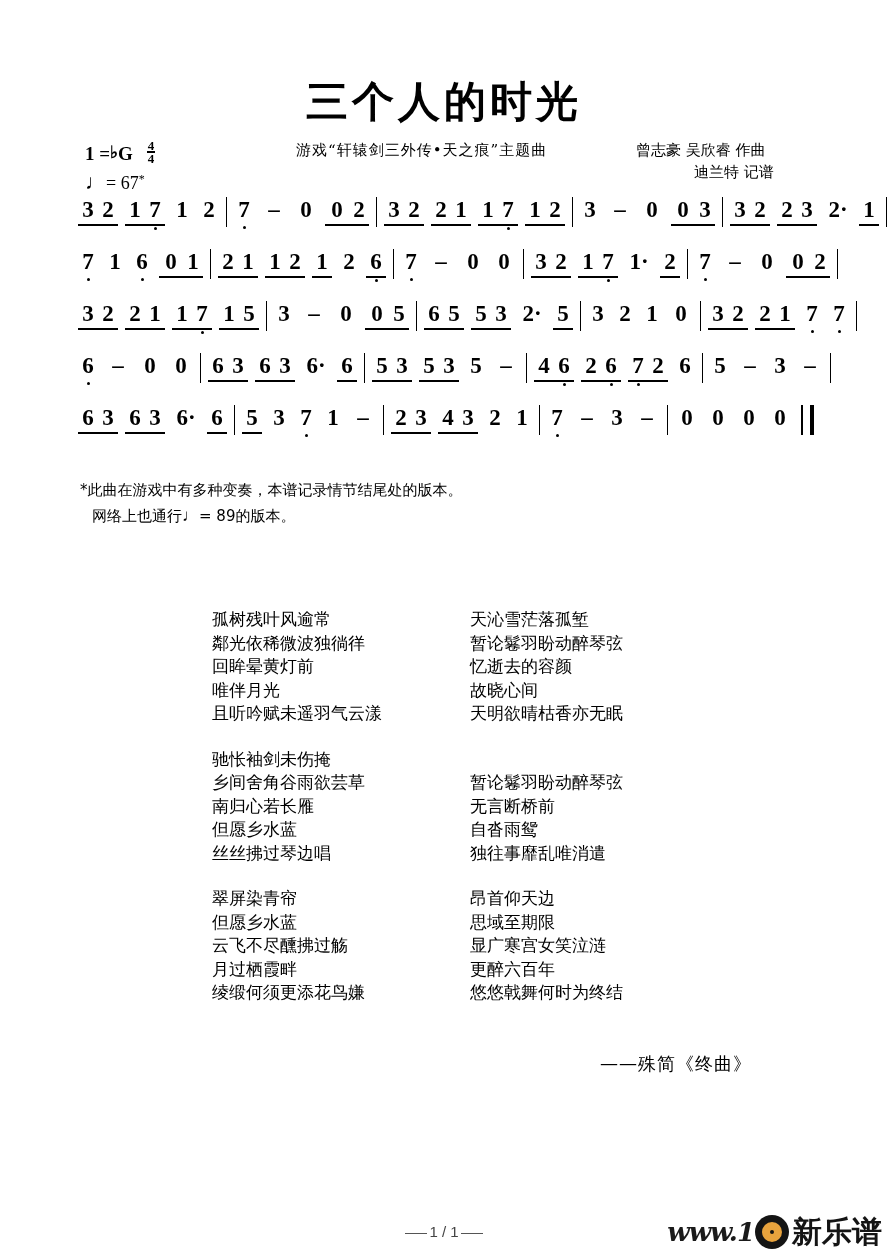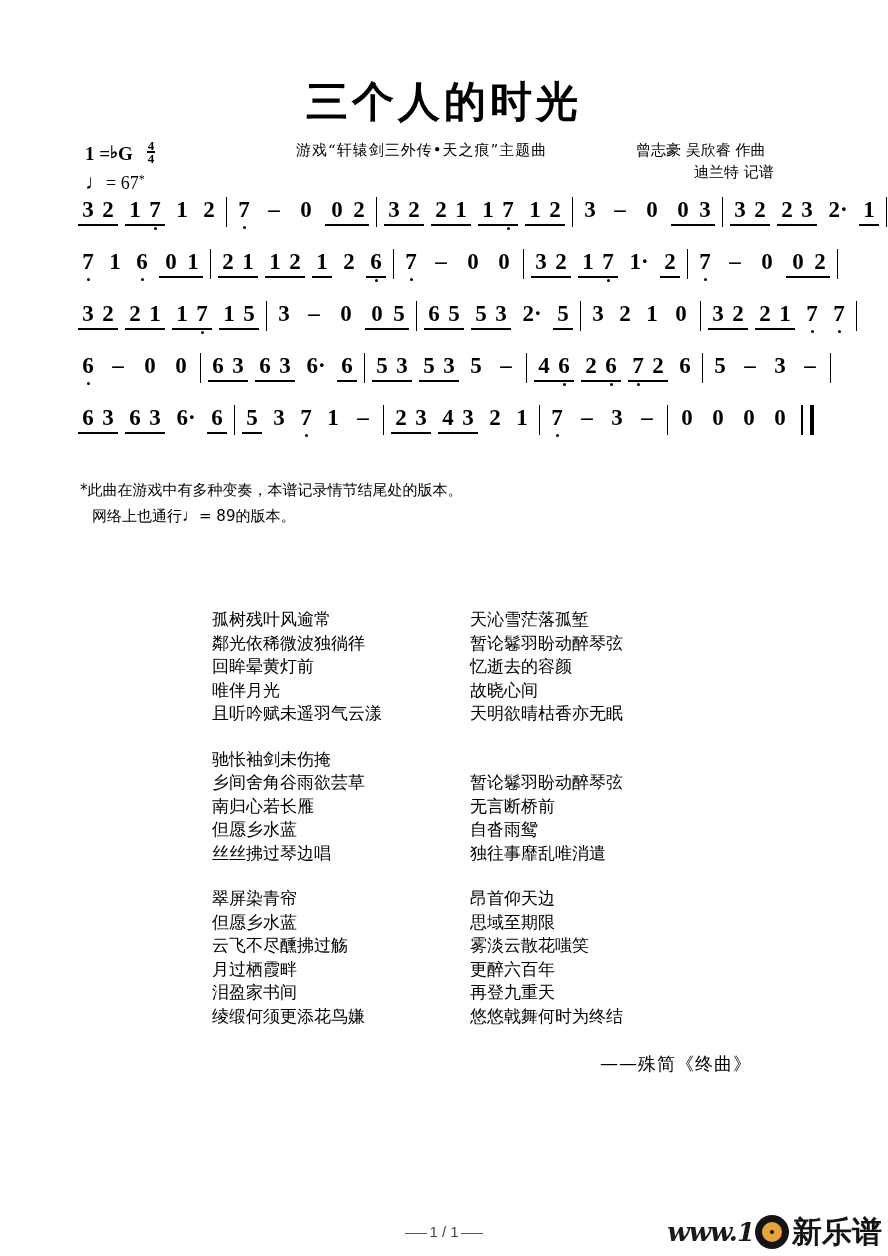--- a/index.html
+++ b/index.html
@@ -342,29 +342,25 @@
       <div class="lyric-row">
         <div class="lyric-col-a">翠屏染青帘</div>
         <div class="lyric-col-b">昂首仰天边</div>
       </div>
       <div class="lyric-row">
         <div class="lyric-col-a">但愿乡水蓝</div>
         <div class="lyric-col-b">思域至期限</div>
       </div>
       <div class="lyric-row">
         <div class="lyric-col-a">云飞不尽醺拂过觞</div>
-        <div class="lyric-col-b">雾淡云散花嗤笑</div>
+        <div class="lyric-col-b">显广寒宫女笑泣涟</div>
       </div>
       <div class="lyric-row">
         <div class="lyric-col-a">月过栖霞畔</div>
         <div class="lyric-col-b">更醉六百年</div>
-      </div>
-      <div class="lyric-row">
-        <div class="lyric-col-a">泪盈家书间</div>
-        <div class="lyric-col-b">再登九重天</div>
       </div>
       <div class="lyric-row">
         <div class="lyric-col-a">绫缎何须更添花鸟嫌</div>
         <div class="lyric-col-b">悠悠戟舞何时为终结</div>
       </div>
     </div>
   </div>
 
 <div class="attribution">——殊简《终曲》</div>
 

